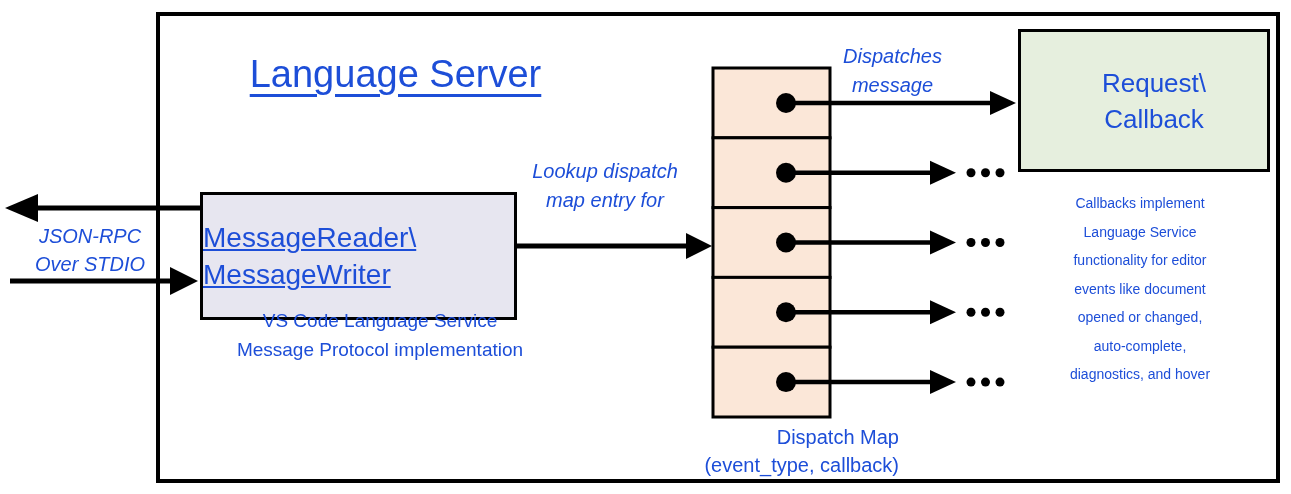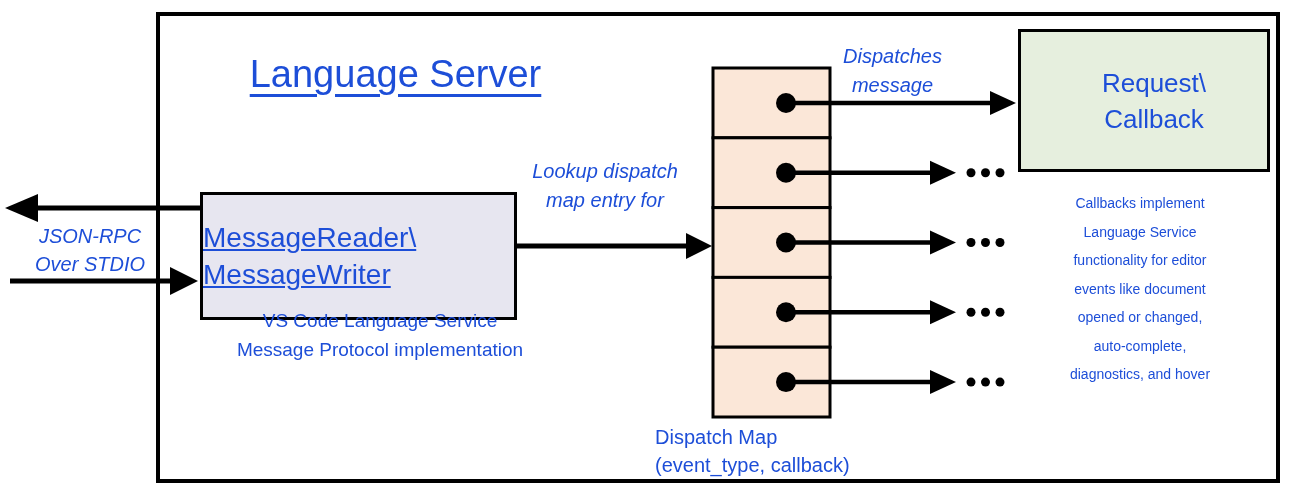--- a/index.html
+++ b/index.html
@@ -31,21 +31,21 @@
     position:absolute;left:1018px;top:29px;width:252px;height:143px;
     border:3px solid #000;box-sizing:border-box;background:#e6efde;
     display:flex;flex-direction:column;justify-content:center;align-items:center;
     font-size:26px;line-height:36px;text-align:center;padding-left:20px;
   }
   .callback-note{
     position:absolute;left:1002px;top:189px;width:276px;text-align:center;
     font-size:14px;line-height:28.5px;
   }
   .map-label{
-    position:absolute;left:655px;top:423px;width:244px;text-align:left;
+    position:absolute;left:655px;top:423px;width:244px;text-align:right;
     font-size:20px;line-height:28px;
   }
   .ann{position:absolute;font-style:italic;font-size:20px;text-align:center;}
   .ann-jsonrpc{left:20px;top:222px;width:140px;line-height:28px;}
   .ann-lookup{left:500px;top:157px;width:210px;line-height:28.5px;}
   .ann-dispatches{left:805px;top:42px;width:175px;line-height:29px;}
   .line-block span{display:block;}
 </style>
 </head>
 <body>

